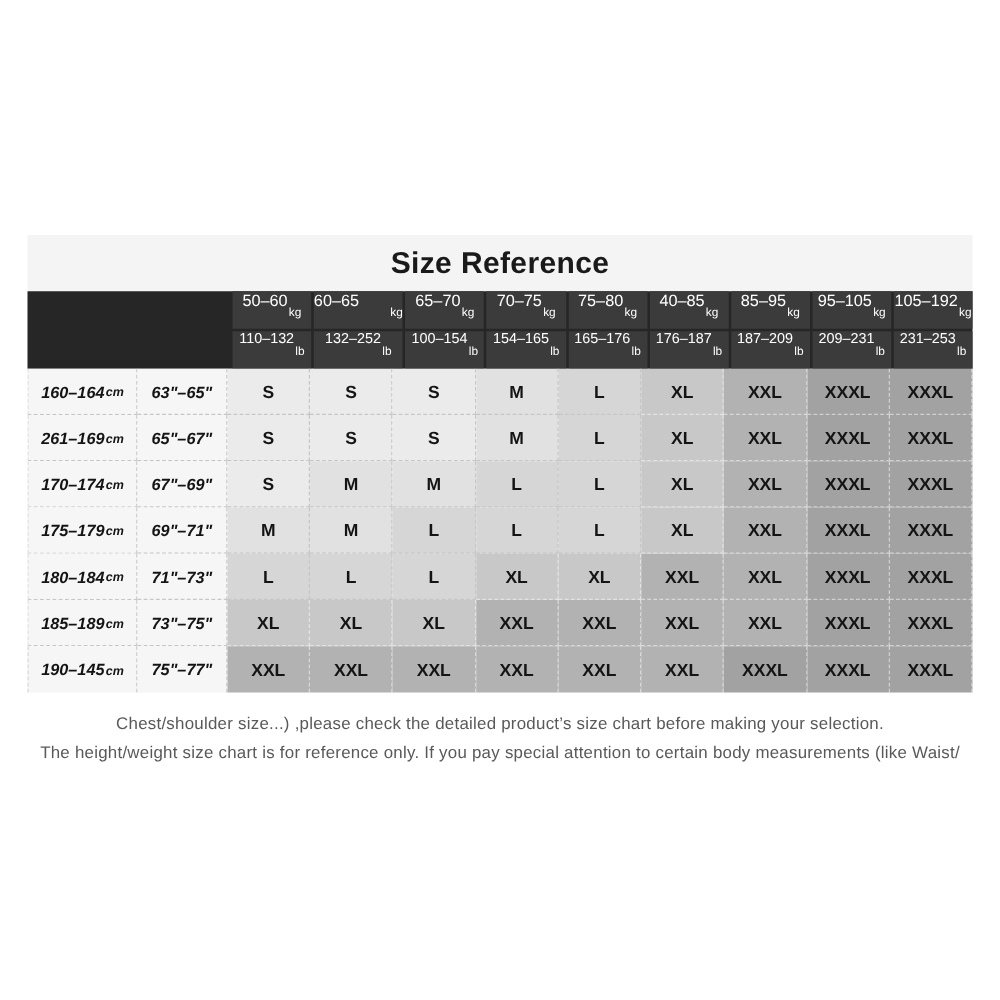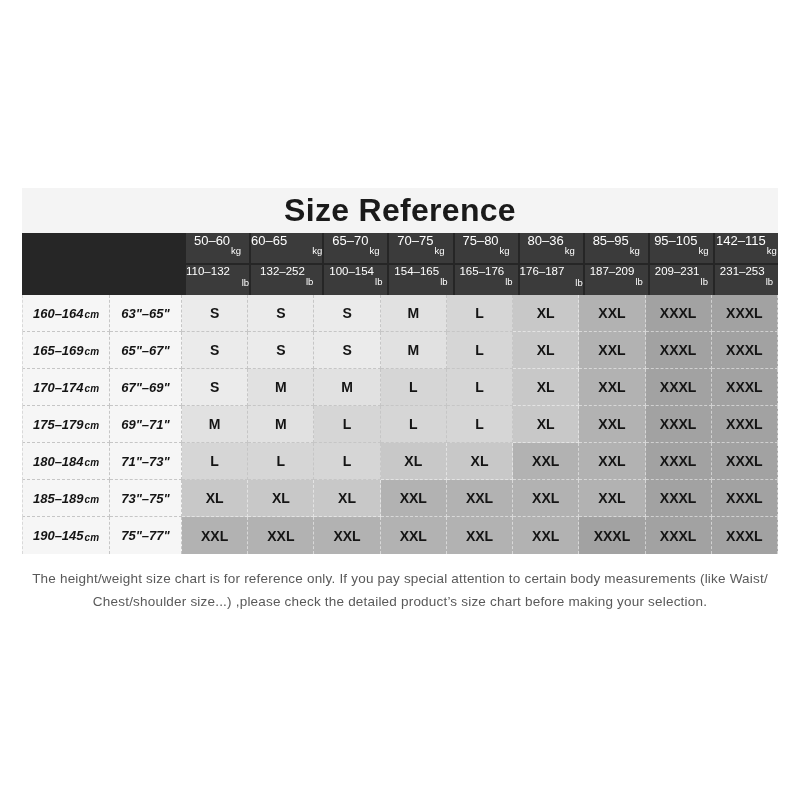--- a/index.html
+++ b/index.html
@@ -7,21 +7,21 @@
     width:800px;height:800px;position:relative;background:#ffffff;
     font-family:"Liberation Sans", sans-serif;
     -webkit-font-smoothing:antialiased;
   }
   .stage{position:absolute;left:22px;top:188px;width:756px;}
   .title-band{
     height:45px;display:flex;align-items:center;justify-content:center;
     background:var(--title-band-bg,#f4f4f4);
   }
   .title-band h1{
-    margin:0;font-size:32px;font-weight:bold;color:var(--title-text,#1a1a1a);
+    margin:0;font-size:24px;font-weight:bold;color:var(--title-text,#1a1a1a);
     letter-spacing:.3px;
   }
   .header-grid{
     display:grid;grid-template-columns:88px 72px repeat(9,1fr);
     grid-template-rows:30px 30px;gap:2px;background:var(--header-gap,#262626);
   }
   .corner{
     grid-column:1/3;grid-row:1/3;position:relative;background:var(--header-bg,#3b3b3b);
     overflow:hidden;
   }
@@ -89,56 +89,56 @@
       </div>
       <div class="hcell kg" style="grid-area: 1 / 6;">
         <span class="val">70–75</span>
         <span class="unit">kg</span>
       </div>
       <div class="hcell kg" style="grid-area: 1 / 7;">
         <span class="val">75–80</span>
         <span class="unit">kg</span>
       </div>
       <div class="hcell kg" style="grid-area: 1 / 8;">
-        <span class="val">80–36</span>
+        <span class="val">40–85</span>
         <span class="unit">kg</span>
       </div>
       <div class="hcell kg" style="grid-area: 1 / 9;">
         <span class="val">85–95</span>
         <span class="unit">kg</span>
       </div>
       <div class="hcell kg" style="grid-area: 1 / 10;">
         <span class="val">95–105</span>
         <span class="unit">kg</span>
       </div>
       <div class="hcell kg" style="grid-area: 1 / 11;">
-        <span class="val">142–115</span>
-        <span class="unit">kg</span>
-      </div>
-      <div class="hcell lb" style="grid-area: 2 / 3; flex-direction: column;">
+        <span class="val">105–192</span>
+        <span class="unit">kg</span>
+      </div>
+      <div class="hcell lb" style="grid-area: 2 / 3;">
         <span class="val">110–132</span>
         <span class="unit">lb</span>
       </div>
       <div class="hcell lb" style="grid-area: 2 / 4;">
         <span class="val">132–252</span>
         <span class="unit">lb</span>
       </div>
       <div class="hcell lb" style="grid-area: 2 / 5;">
         <span class="val">100–154</span>
         <span class="unit">lb</span>
       </div>
       <div class="hcell lb" style="grid-area: 2 / 6;">
         <span class="val">154–165</span>
         <span class="unit">lb</span>
       </div>
       <div class="hcell lb" style="grid-area: 2 / 7;">
         <span class="val">165–176</span>
         <span class="unit">lb</span>
       </div>
-      <div class="hcell lb" style="grid-area: 2 / 8; flex-direction: column;">
+      <div class="hcell lb" style="grid-area: 2 / 8;">
         <span class="val">176–187</span>
         <span class="unit">lb</span>
       </div>
       <div class="hcell lb" style="grid-area: 2 / 9;">
         <span class="val">187–209</span>
         <span class="unit">lb</span>
       </div>
       <div class="hcell lb" style="grid-area: 2 / 10;">
         <span class="val">209–231</span>
         <span class="unit">lb</span>
@@ -179,21 +179,21 @@
       <div class="bcell size dark" style="background: rgb(178, 178, 178);">
         <span class="val">XXL</span>
       </div>
       <div class="bcell size dark" style="background: rgb(162, 162, 162);">
         <span class="val">XXXL</span>
       </div>
       <div class="bcell size dark" style="background: rgb(162, 162, 162);">
         <span class="val">XXXL</span>
       </div>
       <div class="bcell label col-first">
-        <span class="val">165–169</span>
+        <span class="val">261–169</span>
         <span class="unit">cm</span>
       </div>
       <div class="bcell label">
         <span class="val">65"–67"</span>
       </div>
       <div class="bcell size" style="background: rgb(235, 235, 235);">
         <span class="val">S</span>
       </div>
       <div class="bcell size" style="background: rgb(235, 235, 235);">
         <span class="val">S</span>
@@ -386,15 +386,15 @@
       <div class="bcell size dark row-last" style="background: rgb(162, 162, 162);">
         <span class="val">XXXL</span>
       </div>
       <div class="bcell size dark row-last" style="background: rgb(162, 162, 162);">
         <span class="val">XXXL</span>
       </div>
     </div>
 </div>
 
 <div class="footer">
+  <p>Chest/shoulder size...)  ,please check the detailed product’s size chart before making your selection.</p>
   <p>The height/weight size chart is for reference only. If you pay special attention to certain body measurements  (like Waist/</p>
-  <p>Chest/shoulder size...)  ,please check the detailed product’s size chart before making your selection.</p>
 </div>
 
 </body></html>

